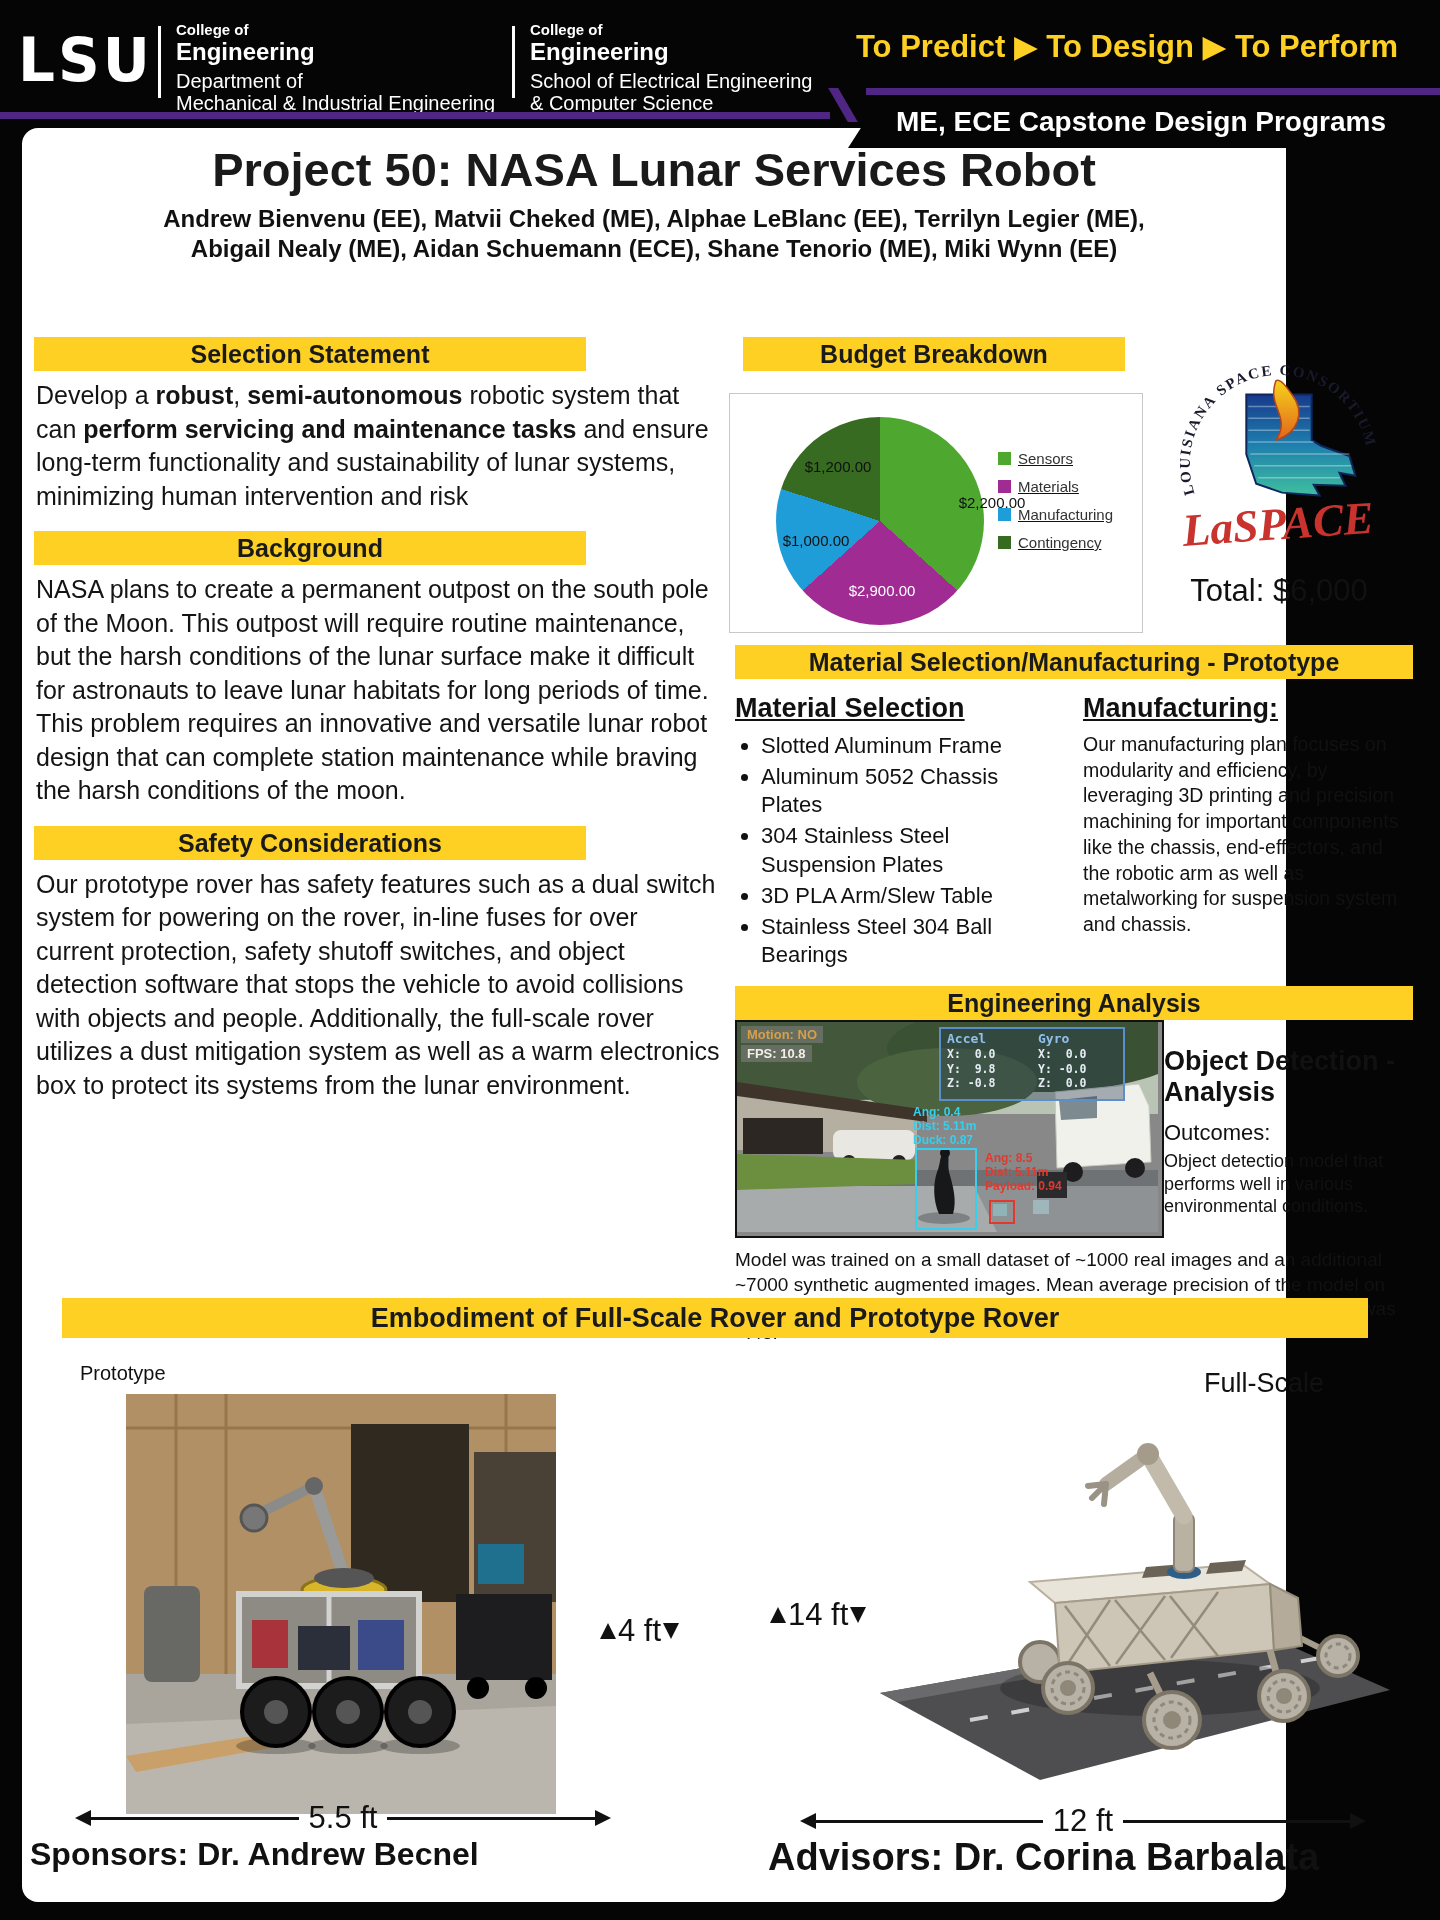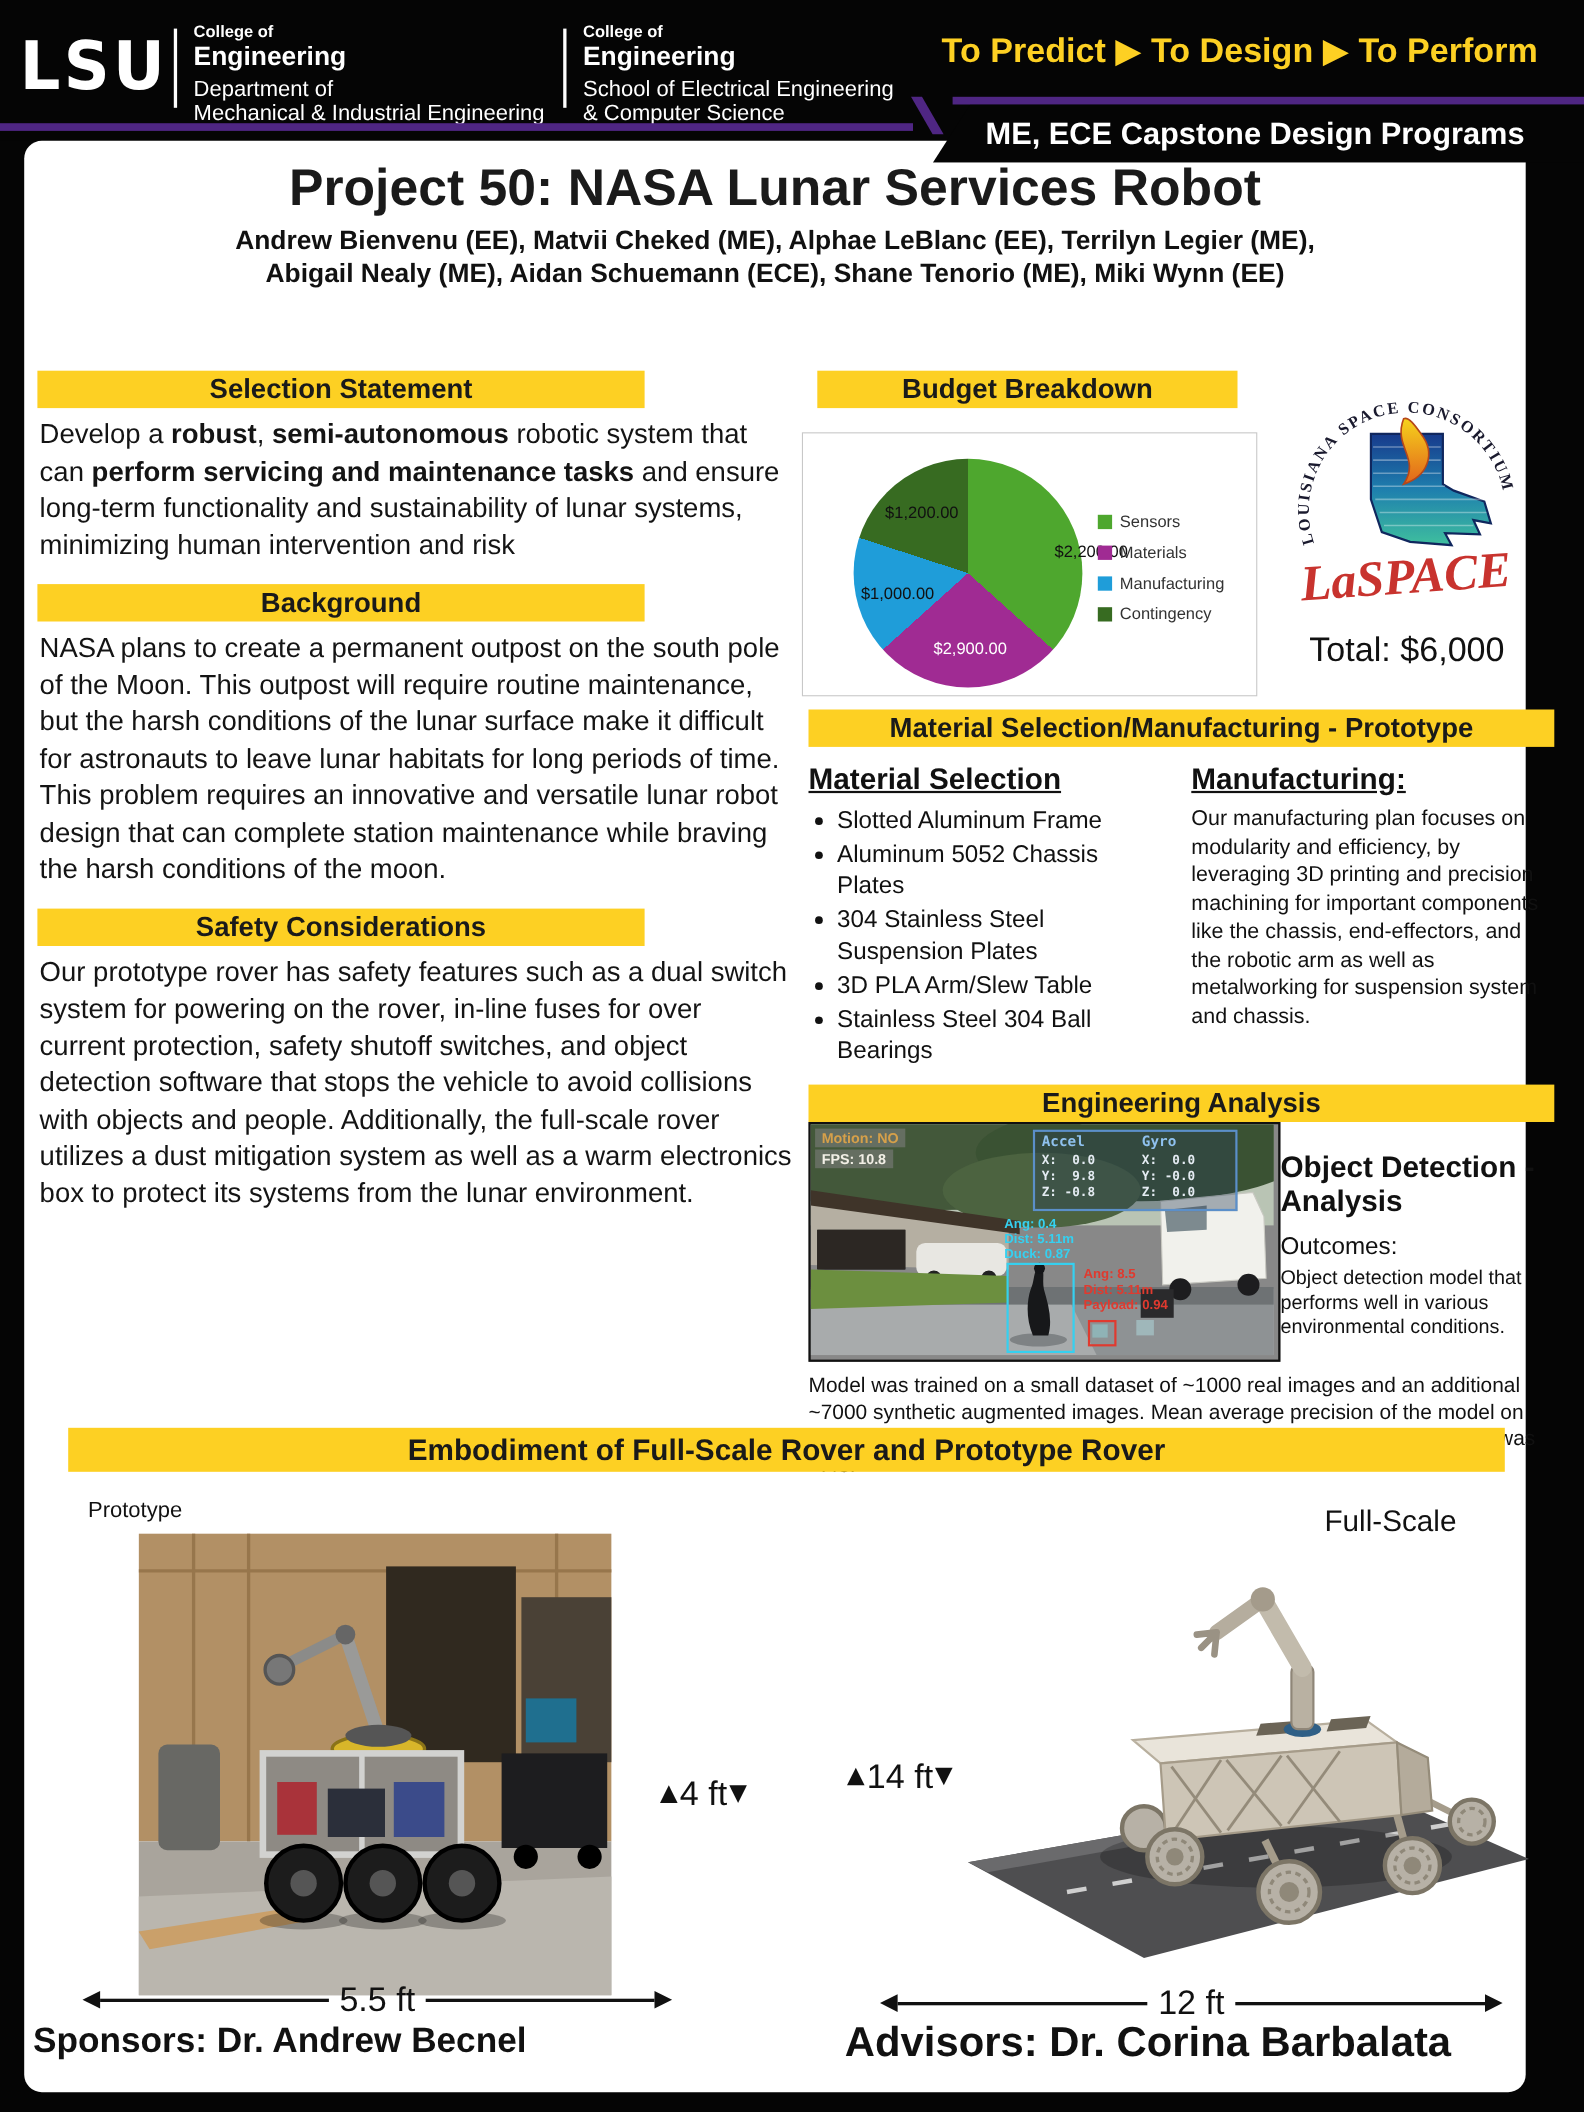--- a/index.html
+++ b/index.html
@@ -15,38 +15,38 @@
   .college .c2{font-size:24px;font-weight:700;margin-bottom:4px;}
   .college .c3,.college .c4{font-size:20px;font-weight:400;}
   .motto{position:absolute;top:28px;right:42px;color:#FDD023;font-weight:700;font-size:31px;}
   .purple-left{position:absolute;left:0;top:112px;width:830px;height:7px;background:#4f2683;}
   .purple-diag{position:absolute;left:838px;top:88px;width:10px;height:34px;background:#4f2683;transform:skewX(30deg);}
   .purple-right{position:absolute;left:866px;top:88px;width:574px;height:7px;background:#4f2683;}
   .capstone-strip{position:absolute;left:848px;top:95px;width:592px;height:53px;background:#050505;
                   clip-path:polygon(34px 0,100% 0,100% 100%,0 100%);display:flex;align-items:center;justify-content:flex-end;}
   .capstone-strip span{color:#fff;font-weight:700;font-size:28px;padding-right:54px;}
   
-  .card{position:absolute;left:22px;top:128px;width:1365px;height:1774px;background:#fff;border-radius:16px;}
+  .card{position:absolute;left:22px;top:128px;width:1264px;height:1774px;background:#fff;border-radius:16px;}
   .title{position:absolute;top:14px;left:0;width:100%;text-align:center;font-size:47px;font-weight:800;color:#1a1a1a;}
   .authors{position:absolute;top:76px;left:0;width:100%;text-align:center;font-size:24px;font-weight:700;line-height:1.25;}
   .ybar{background:#FDD023;color:#1a1a1a;font-weight:700;font-size:25px;text-align:center;
         height:34px;line-height:34px;}
   
   .col-left{position:absolute;left:12px;top:209px;width:690px;}
   .col-left .ybar{width:552px;}
   .body-txt{font-size:25px;line-height:1.34;margin:8px 2px 18px 2px;color:#141414;}
   
   .col-right{position:absolute;left:713px;top:209px;width:678px;}
   .row1{position:relative;height:296px;}
   .budget-bar{position:absolute;left:8px;top:0;width:382px;}
   .pie-panel{position:absolute;left:-6px;top:56px;width:412px;height:238px;background:#fff;border:1px solid #c8c8c8;}
   .pie{position:absolute;left:46px;top:23px;width:208px;height:208px;border-radius:50%;}
   .pie-label{position:absolute;font-size:15px;transform:translate(-50%,-50%);white-space:nowrap;color:#111;}
   .pie-label.white{color:#fff;}
-  .legend{position:absolute;left:268px;top:72px;display:flex;flex-direction:column;gap:11px;}
+  .legend{position:absolute;left:268px;top:56px;display:flex;flex-direction:column;gap:11px;text-decoration:underline;}
   .legend-row{display:flex;align-items:center;gap:7px;font-size:15px;color:#333;}
   .legend-row .sw{width:13px;height:13px;display:inline-block;}
   .colB{position:absolute;right:0;top:0;width:268px;display:flex;flex-direction:column;align-items:center;}
   .total{font-size:31px;margin-top:10px;color:#111;}
   .material-bar{margin-top:12px;}
   .material-row{display:flex;gap:20px;margin-top:12px;}
   .mcol{width:328px;}
   .sub-h{font-size:27px;font-weight:700;text-decoration:underline;margin:2px 0 8px 0;}
   ul.mat{margin:0;padding-left:26px;font-size:22px;line-height:1.28;}
   ul.mat li{margin-bottom:3px;}

